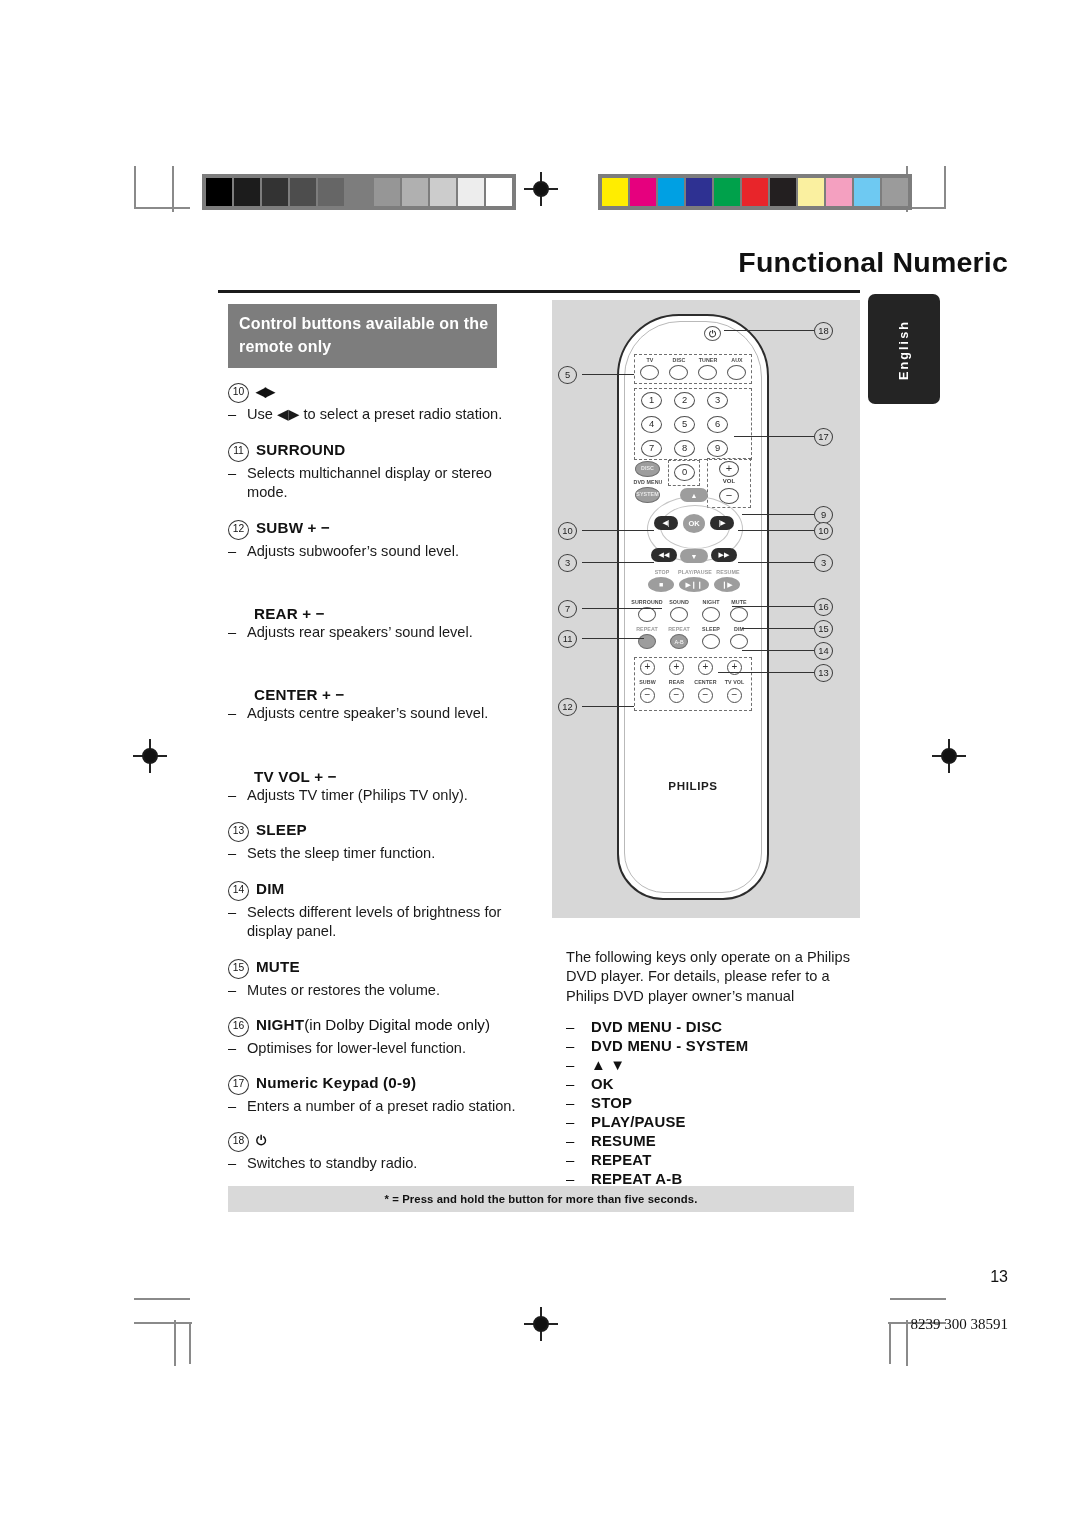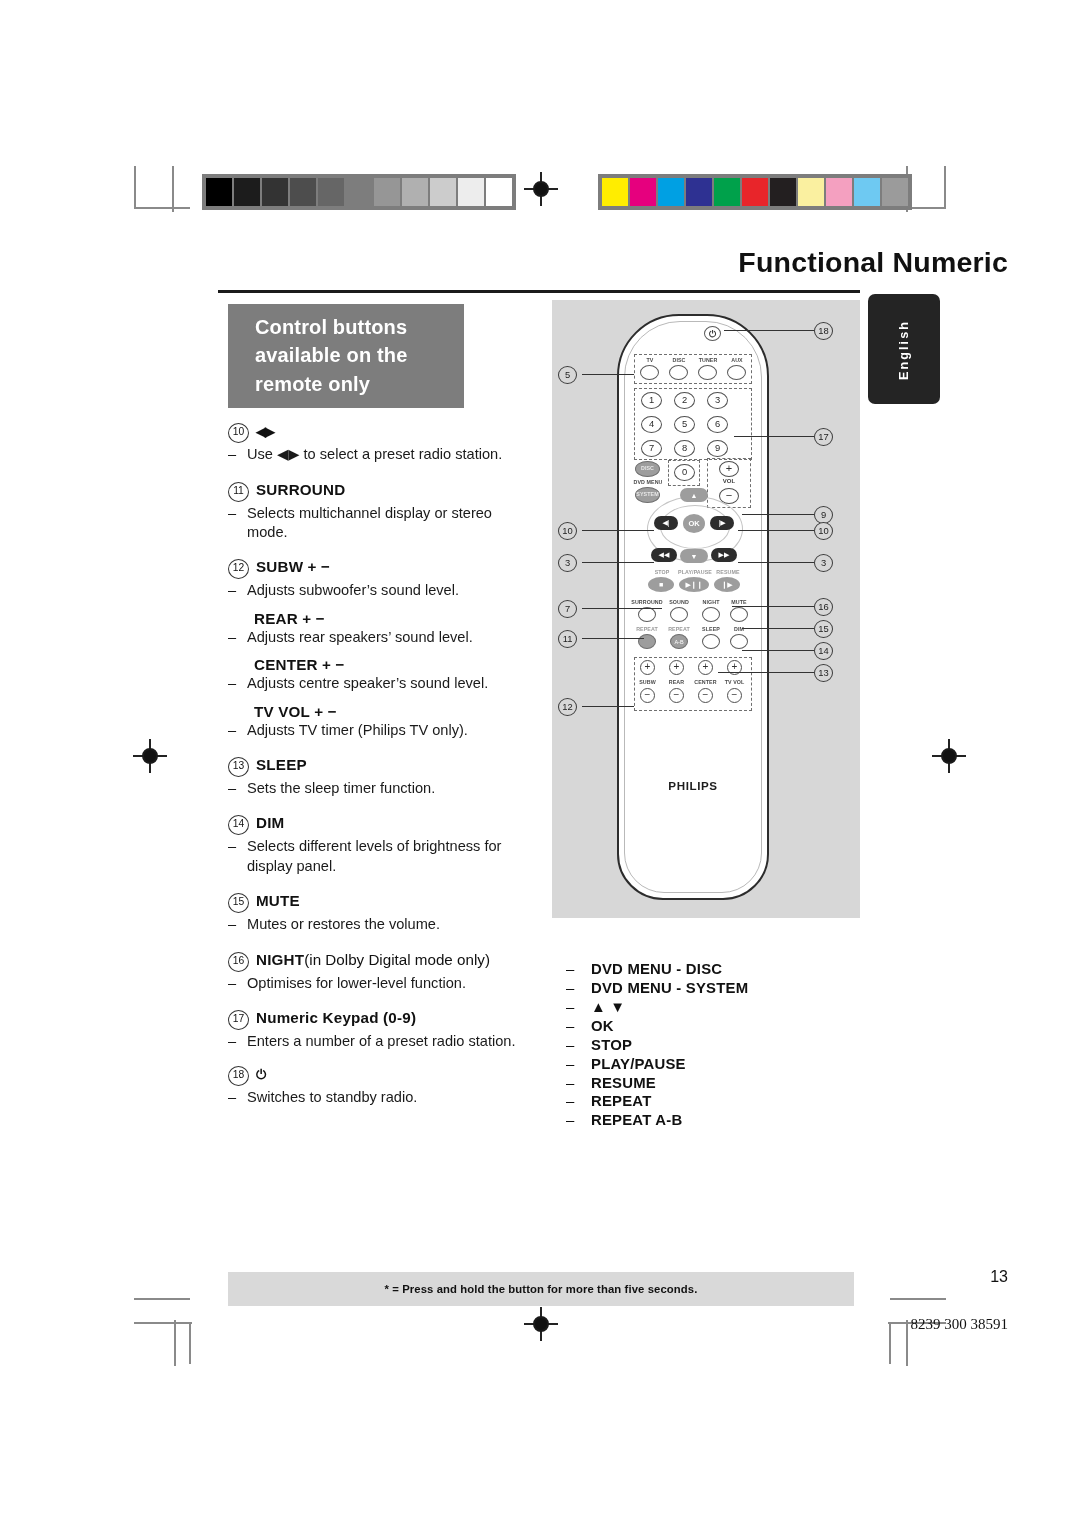--- a/index.html
+++ b/index.html
@@ -29,36 +29,36 @@
   .page-title{
     position:absolute;right:72px;top:246px;
     font-size:28.5px;font-weight:bold;color:#111;
     letter-spacing:.2px;
   }
   .rule{position:absolute;left:218px;top:290px;width:642px;height:2.6px;background:#1b1b1b;}
 
   
   .lcol{position:absolute;left:228px;top:304px;width:296px;}
   .sect-head{
-    background:#7d7d7d;color:#fff;font-weight:bold;font-size:20px;
-    line-height:1.42;padding:9px 0 10px 27px;width:236px;box-sizing:border-box;
+    background:#7d7d7d;color:#fff;font-weight:bold;font-size:16px;
+    line-height:1.42;padding:9px 0 10px 11px;width:269px;box-sizing:border-box;
     letter-spacing:.15px;
   }
   .item{margin-top:16px;}
   .item.tight{margin-top:9px;}
   .hd{display:flex;align-items:baseline;font-size:15.2px;color:#111;}
   .num{
     display:inline-block;min-width:19px;height:15px;line-height:14px;
     border:1.1px solid #333;border-radius:50%;text-align:center;
     font-size:10.3px;font-weight:normal;margin-right:7px;
     flex:0 0 auto;position:relative;top:-1px;padding:1px 0 2px;
     box-sizing:content-box;
   }
   .hd-txt{font-weight:bold;letter-spacing:.2px;}
-  .hd-txt.noind{margin-left:26px;}
+  .hd-txt.noind{margin-left:26px;margin-top:35px;}
   .hd-norm{font-weight:normal;}
   .dash{display:inline-block;width:19px;flex:0 0 auto;}
   .body-ln{display:flex;font-size:14.6px;color:#1a1a1a;line-height:1.33;margin-top:1px;}
   .body-ln .tx{flex:1;}
   .glyph{letter-spacing:-1px;font-size:13px;}
 
   
   .fig{
     position:absolute;left:552px;top:300px;width:308px;height:618px;
     background:#d7d7d7;
@@ -138,21 +138,21 @@
 
   
   .rtext{position:absolute;left:566px;top:948px;width:300px;}
   .rtext p{margin:0;font-size:14.6px;line-height:1.33;color:#1a1a1a;}
   .klist{margin-top:12px;}
   .kline{display:flex;font-size:14.9px;font-weight:bold;color:#111;line-height:1.27;letter-spacing:.2px;}
   .kline .kd{width:25px;flex:0 0 auto;font-weight:normal;}
 
   
   .footnote{
-    position:absolute;left:228px;top:1272px;width:626px;height:34px;
+    position:absolute;left:228px;top:1186px;width:626px;height:26px;
     background:#d9d9d9;color:#111;font-size:11.3px;font-weight:bold;
     display:flex;align-items:center;justify-content:center;letter-spacing:.1px;
   }
   .pageno{position:absolute;right:72px;top:1268px;font-size:16px;color:#111;}
   .docnum{position:absolute;right:72px;top:1316px;font-size:15px;color:#111;font-family:"Liberation Serif", serif;}
 </style>
 </head>
 <body>
 
 <div class="mark crop-h" style="left:134px;top:207px;width:56px;"></div>
@@ -486,20 +486,21 @@
       <div class="cnum" style="left: 262px; top: 364px;">13</div>
       <div class="cline" style="left: 166px; top: 372px; width: 96px;"></div>
     </div>
 </div>
 
 <div class="eng-tab">
   <span>English</span>
 </div>
 
 <div class="rtext">
+  <p>The following keys only operate on a Philips DVD player. For details, please refer to a Philips DVD player owner’s manual</p>
   <div class="klist" id="keyList">
       <div class="kline">
         <span class="kd">–</span>
         <span>DVD MENU - DISC</span>
       </div>
       <div class="kline">
         <span class="kd">–</span>
         <span>DVD MENU - SYSTEM</span>
       </div>
       <div class="kline">

